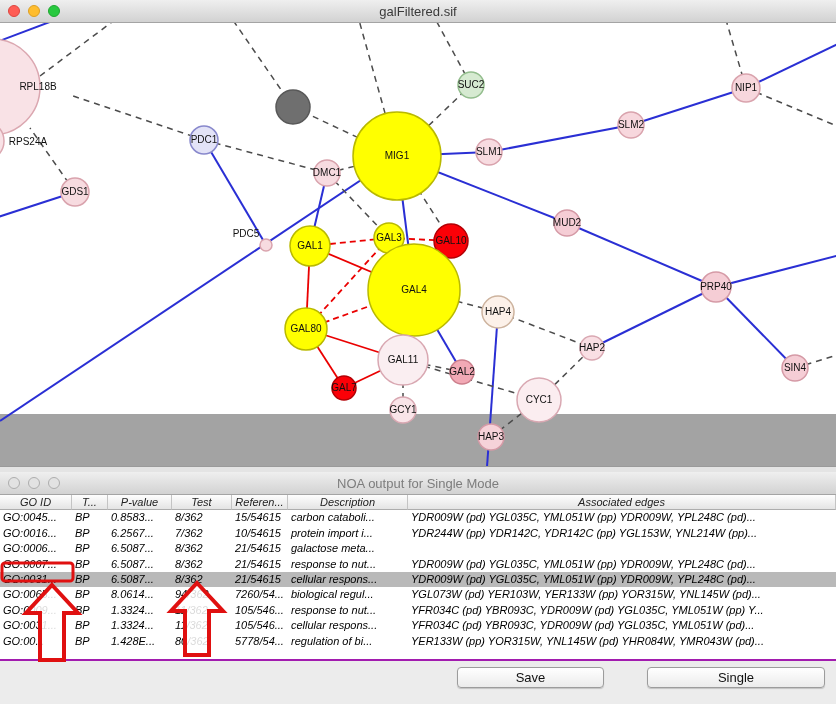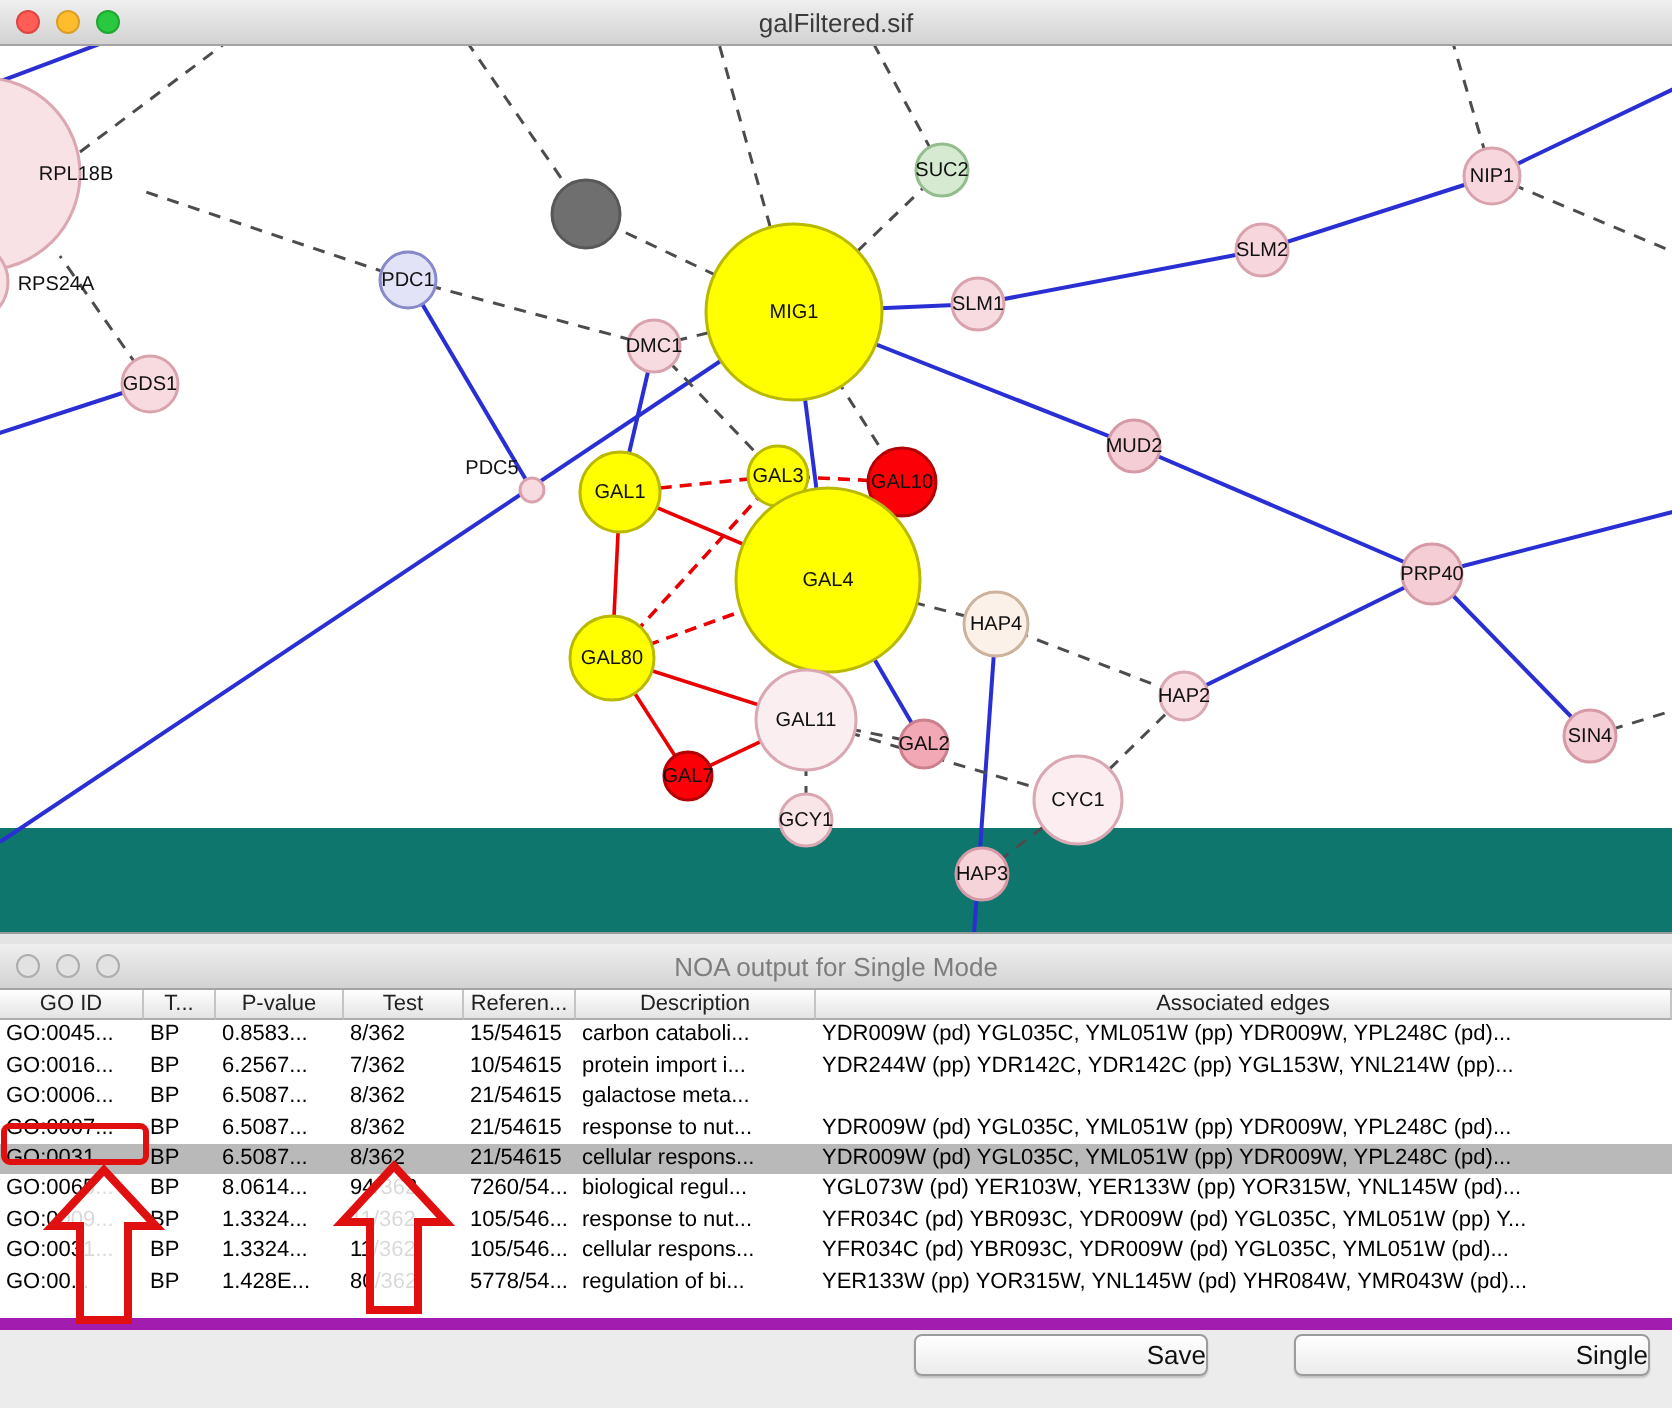--- a/index.html
+++ b/index.html
@@ -1,20 +1,20 @@
 <!DOCTYPE html>
 <html><head>
 <meta charset="utf-8">
 <style>
   html,body { margin:0; padding:0; background:#d9d9d9; }
   .screen {
     position:relative; width:836px; height:704px; overflow:hidden;
     font-family:"Liberation Sans", sans-serif; background:#e4e4e4;
   }
-  .window { position:absolute; background:#0f766e; }
+  .window { position:absolute; background:#a3a3a3; }
   #net-window { top:0; left:0; width:836px; height:466px; border-bottom:1px solid #9a9a9a; }
   #noa-window { top:472px; left:0; width:836px; height:238px; }
 
   .titlebar {
     height:22px; background:linear-gradient(#efefef,#d2d2d2);
     border-bottom:1px solid #a4a4a4; position:relative;
     display:flex; align-items:center; justify-content:center;
   }
   .title { font-size:13px; color:#3a3a3a; }
   #noa-window .title { color:#7d7d7d; }
@@ -29,35 +29,35 @@
   .edge-pd { stroke:#2a2fd4; stroke-width:2; fill:none; }
   .edge-pp { stroke:#4c4c4c; stroke-width:1.5; stroke-dasharray:6,5; fill:none; }
   .edge-rs { stroke:#ea0000; stroke-width:1.8; fill:none; }
   .edge-rd { stroke:#ea0000; stroke-width:1.8; stroke-dasharray:6,4; fill:none; }
   .node-circle { stroke-width:1.5; }
   .node-label { font-size:10px; font-family:"Liberation Sans", sans-serif; text-anchor:middle; fill:#111; }
 
   .noa-body { position:relative; width:836px; height:216px; background:#ececec; }
   .noa-table {
     position:absolute; top:0; left:0; width:836px; height:164px;
-    background:#fff; overflow:hidden; border-bottom:6px solid #a21caf;
+    background:#fff; overflow:hidden; border-bottom:2px solid #a21caf;font-style:italic;
   }
   .trow { display:grid; grid-template-columns:72px 36px 64px 60px 56px 120px 1fr; height:15.4px; line-height:15.4px; }
   .trow.selected { background:#b9b9b9; }
   .cell { padding:0 3px; white-space:nowrap; overflow:hidden; font-size:11px; color:#000; }
   .thead .cell {
     text-align:center; color:#222;
     background:linear-gradient(#fefefe,#e4e4e4);
     border-right:1px solid #c4c4c4; border-bottom:1px solid #adadad;
   }
   .btn {
     position:absolute; height:21px; box-sizing:border-box;
     border:1px solid #9c9c9c; border-radius:4px;
     background:linear-gradient(#ffffff,#ebebeb);
-    font-size:13px; color:#111; text-align:right; line-height:20px;
+    font-size:13px; color:#111; text-align:center; line-height:20px;
     box-shadow:0 1px 1px rgba(0,0,0,0.18); cursor:default;
   }
   #save-btn   { left:457px; top:172px; width:147px; }
   #cancel-btn { left:647px; top:172px; width:178px; }
 
   #annot-layer { position:absolute; left:0; top:0; width:836px; height:704px; pointer-events:none; }
   .annot-stroke { stroke:#e01010; fill:none; }
   .annot-arrow { stroke:#e01010; stroke-width:4; fill:rgba(255,255,255,0.85); stroke-linejoin:miter; }
 </style>
 </head>

